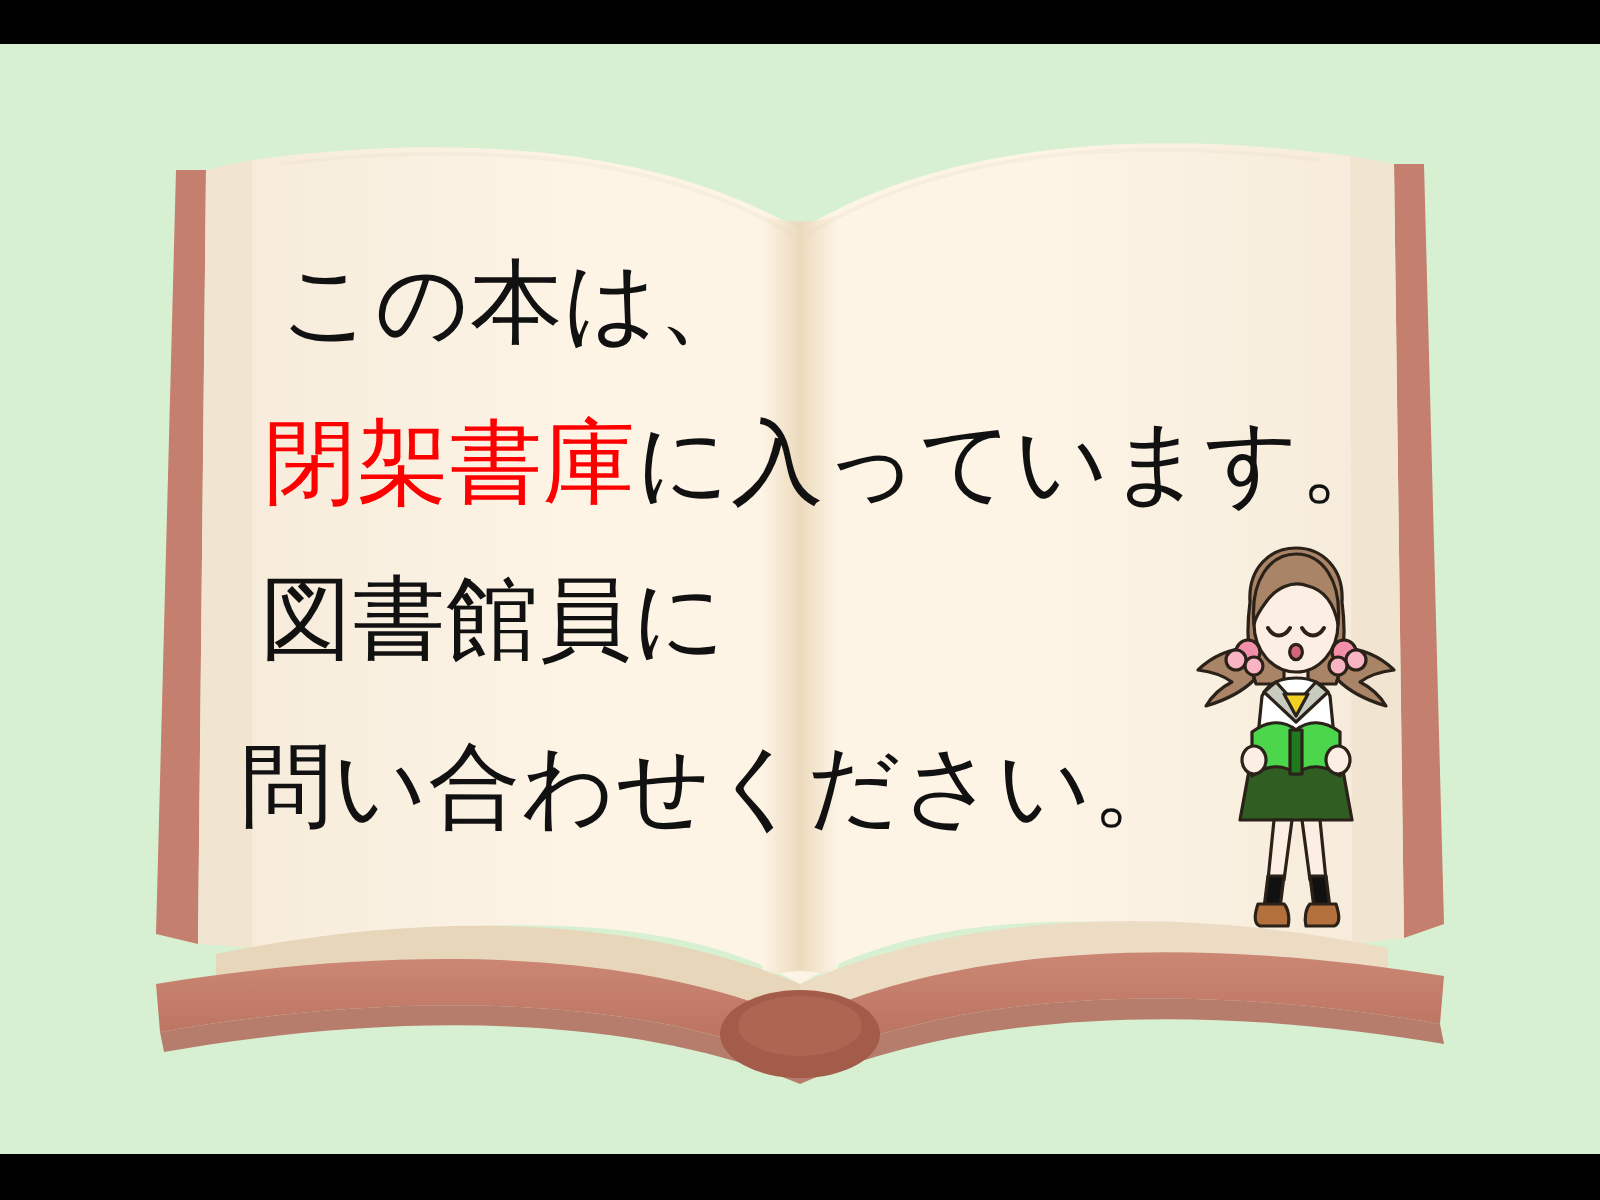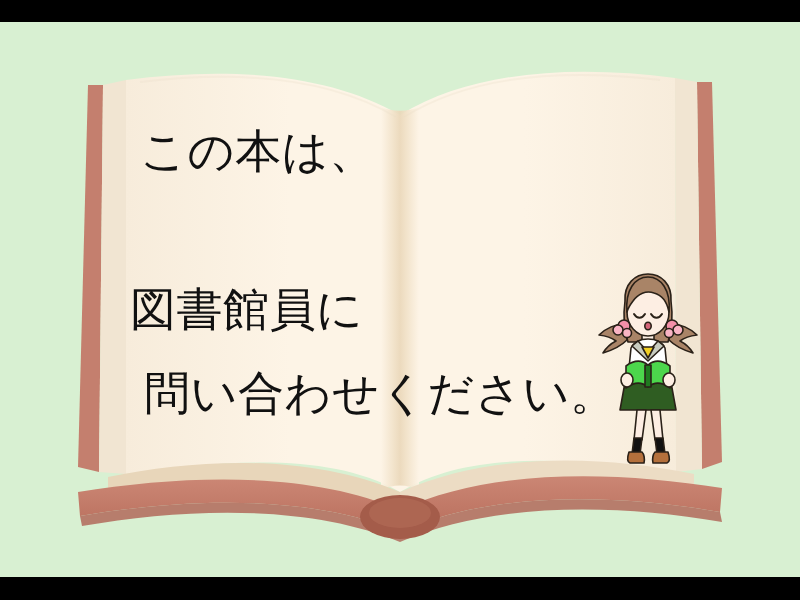--- a/index.html
+++ b/index.html
@@ -66,21 +66,21 @@
     font-family: "DejaVu Sans", "Liberation Sans", sans-serif;
     font-size: 46px;
     line-height: 1;
     color: #111111;
     letter-spacing: 0.5px;
     pointer-events: auto;
   }
   .l1 { left: 140px; top: 106px; }
   .l2 { left: 132px; top: 186px; }
   .l3 { left: 130px; top: 268px; font-family: Liberation Mono, monospace; }
-  .l4 { left: 144px; top: 348px; }
+  .l4 { left: 120px; top: 348px; }
   .hl { color: #ff0000; }
 
   
   .girl {
     position: absolute;
     left: 594px;
     top: 268px;
     width: 108px;
     height: 200px;
     z-index: 30;
@@ -174,20 +174,21 @@
 
       <g opacity="0.25">
         <path d="M 140,60 C 240,48 330,56 396,95" stroke="#e8dcc6" stroke-width="2" fill="none"></path>
         <path d="M 660,58 C 560,46 470,54 404,95" stroke="#e8dcc6" stroke-width="2" fill="none"></path>
       </g>
     </svg>
   </div>
 
   <div class="text-layer">
     <div class="line l1">この本は、</div>
+    <div class="line l2"><span class="hl">閉架書庫</span><span>に入っています。</span></div>
     <div class="line l3">図書館員に</div>
     <div class="line l4">問い合わせください。</div>
   </div>
 
   <div class="girl">
     <svg viewBox="0 0 108 200" xmlns="http://www.w3.org/2000/svg">
       <g stroke="#2a2118" stroke-width="1.6" stroke-linejoin="round" stroke-linecap="round">
 
         <path d="M 31,33 C 30,16 41,6 54,6 C 67,6 78,16 77,33
                  C 79,48 78,62 74,74 L 34,74 C 30,62 29,48 31,33 Z" fill="#a98467"></path>

